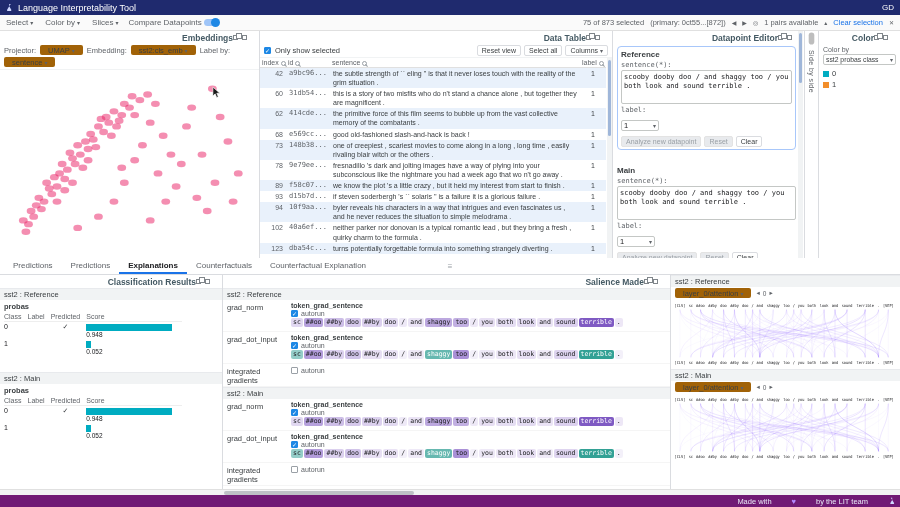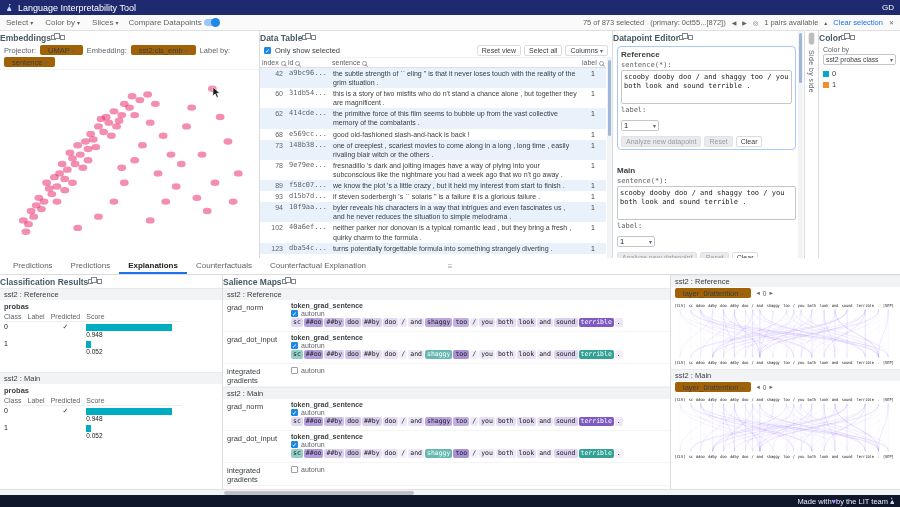--- a/index.html
+++ b/index.html
@@ -18,21 +18,21 @@
 .toggle.on{background:#9fc5f8}
 .toggle.on::after{content:"";position:absolute;right:-1px;top:-1px;width:9px;height:9px;border-radius:50%;background:#1e88e5}
 .toolbar-right{margin-left:auto;display:flex;align-items:center;gap:6px;font-size:7.5px;white-space:nowrap}
 .tb-ic{font-size:6px;color:#5f6368}
 .link{color:#1a73e8}
 
 
 .top-row{height:227px;flex:0 0 auto;display:grid;grid-template-columns:259px 352px 191px 13px 1fr;gap:1px;background:#dadce0;min-height:0}
 .bottom-row{flex:1;display:grid;grid-template-columns:222px 447px 1fr;gap:1px;background:#dadce0;min-height:0}
 .module{background:#fff;display:flex;flex-direction:column;min-width:0;min-height:0;overflow:hidden;position:relative}
-.mod-head{height:13px;display:flex;align-items:center;justify-content:flex-start;padding:0 0;font-size:8.5px;color:#455a64;flex:0 0 auto}
+.mod-head{height:13px;display:flex;align-items:center;justify-content:flex-end;padding:0 12px;font-size:8.5px;color:#455a64;flex:0 0 auto}
 .mod-title{font-weight:bold;white-space:nowrap}
 .mod-icons{display:flex;gap:4px;align-items:center}
 .ic{display:inline-block;width:5px;height:5px;border:1px solid #80868b}
 .ic-pop{position:relative;border-width:1px}
 .ic-pop::after{content:"";position:absolute;left:2px;top:-3px;width:4px;height:4px;border:1px solid #80868b;background:#fff}
 
 
 .emb-controls{display:flex;flex-wrap:wrap;align-items:center;gap:2px 4px;padding:1px 4px 2px;font-size:7.5px;color:#5f6368;border-bottom:1px solid #f1f3f4}
 .sel-chip{display:inline-flex;align-items:center;gap:2px;border:5px solid #a16207;border-radius:2px;padding:0 3px;height:10px;font-size:7.5px;color:#3c4043;background:#fff;white-space:nowrap}
 .emb-plot{flex:1;position:relative}
@@ -112,21 +112,21 @@
 .attn-body{flex:1;overflow:hidden}
 .attn-controls{display:flex;align-items:center;gap:5px;padding:1px 4px;font-size:7px;color:#3c4043}
 .attn-step{display:flex;align-items:center;gap:3px;font-size:6.5px;color:#5f6368}
 .attn-viz{position:relative;height:70px}
 .attn-viz svg{width:100%;height:100%;display:block}
 .attn-tok{font-family:"DejaVu Sans Mono",monospace;font-size:3.8px;fill:#202124}
 
 
 .hscroll{height:6px;background:#f1f3f4;border-top:1px solid #e0e0e0;position:relative;flex:0 0 auto}
 .hscroll .thumb{position:absolute;left:224px;width:190px;top:1px;height:4px;background:#bdc1c6;border-radius:2px}
-.footer{height:12px;background:#0f172a;color:#e8eaf6;display:flex;align-items:center;justify-content:flex-end;gap:0;font-size:7.5px;padding:0 5px;flex:0 0 auto}
+.footer{height:12px;background:#701a75;color:#e8eaf6;display:flex;align-items:center;justify-content:flex-end;gap:20px;font-size:7.5px;padding:0 5px;flex:0 0 auto}
 .heart{color:#b388ff}
 </style>
 </head>
 <body>
 
 <div class="app">
 
   <header class="topbar">
     <div class="topbar-left">
       <span class="flask">
@@ -536,21 +536,21 @@
                   </td>
                 </tr>
               </tbody>
             </table>
           </div>
         </div>
     </section>
 
     <section class="module">
       <div class="mod-head">
-        <span class="mod-title">Salience Maps</span>
+        <span class="mod-title">Salience Made</span>
         <span class="mod-icons">
           <span class="ic ic-pop"></span>
           <span class="ic"></span>
         </span>
       </div>
       <div class="sal-body">
           <div class="group-head">sst2 : Reference</div>
           <div class="sal-row">
             <div class="sal-name">grad_norm</div>
             <div class="sal-content">

